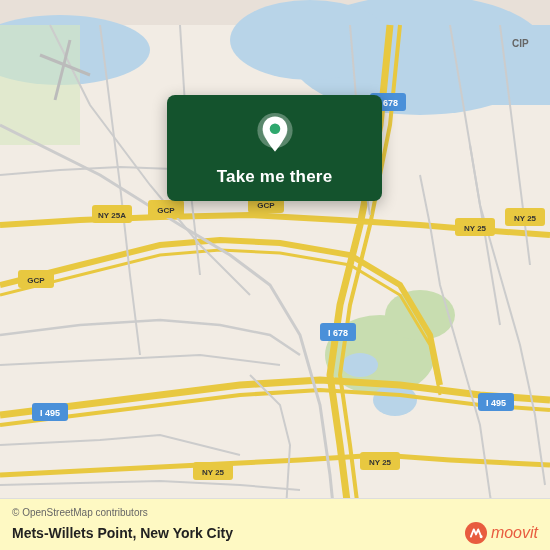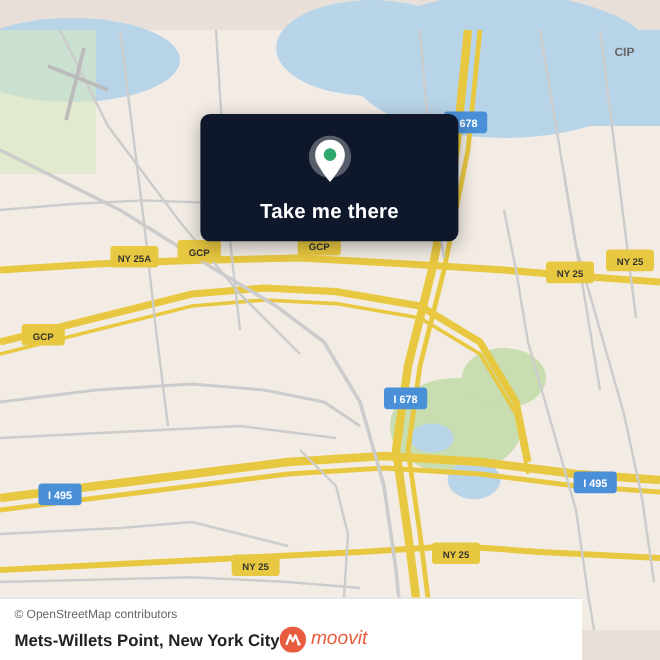--- a/index.html
+++ b/index.html
@@ -27,21 +27,21 @@
       position: absolute;
       top: 0; left: 0;
     }
 
     
     #popup-card {
       position: absolute;
       top: 95px;
       left: 167px;
       width: 215px;
-      background-color: #0f172a;
+      background-color: #14532d;
       border-radius: 8px;
       display: flex;
       flex-direction: column;
       align-items: center;
       padding: 18px 20px 14px 20px;
       box-shadow: 0 4px 15px rgba(0,0,0,0.3);
       cursor: pointer;
     }
 
     #popup-pin-icon {
@@ -60,38 +60,38 @@
       cursor: pointer;
       padding: 0;
       letter-spacing: 0.2px;
     }
 
     
     #bottom-bar {
       position: absolute;
       bottom: 0;
       left: 0;
-      width: 485px;
-      background: #ffffff;
+      width: 550px;
+      background: #fef9c3;
       border-top: 1px solid #ddd;
       padding: 8px 12px 6px 12px;
       display: flex;
       flex-direction: column;
     }
 
     #attribution {
       font-size: 10px;
       color: #666;
       margin-bottom: 4px;
     }
 
     #bottom-row {
       display: flex;
       align-items: center;
-      justify-content: flex-start;
+      justify-content: space-between;
     }
 
     #location-name {
       font-size: 14px;
       font-weight: 600;
       color: #222;
     }
 
     #moovit-logo {
       display: flex;

